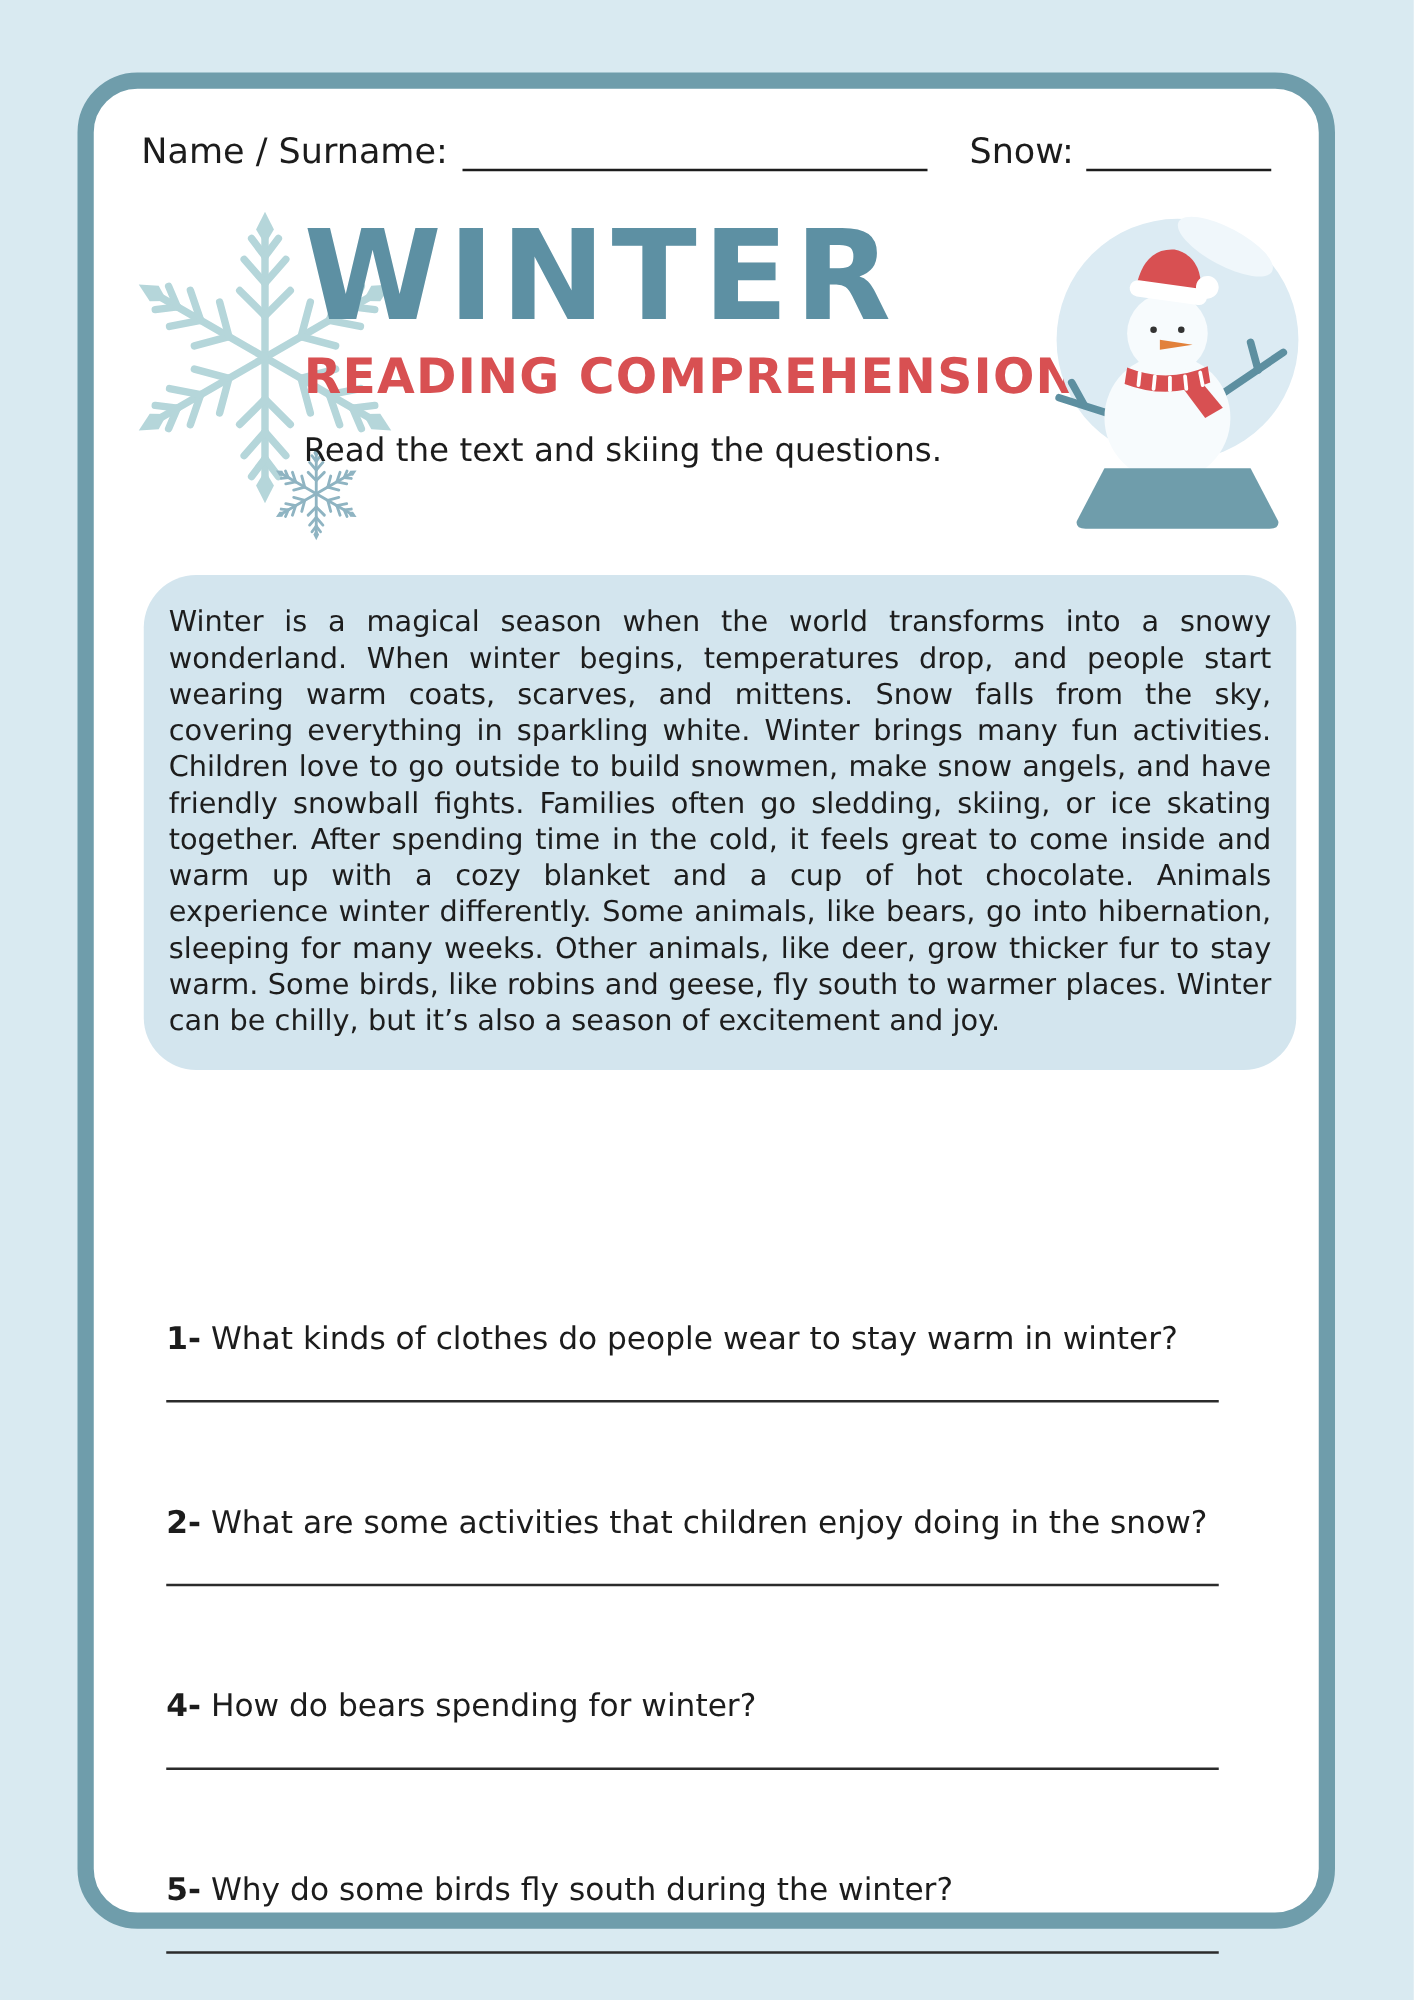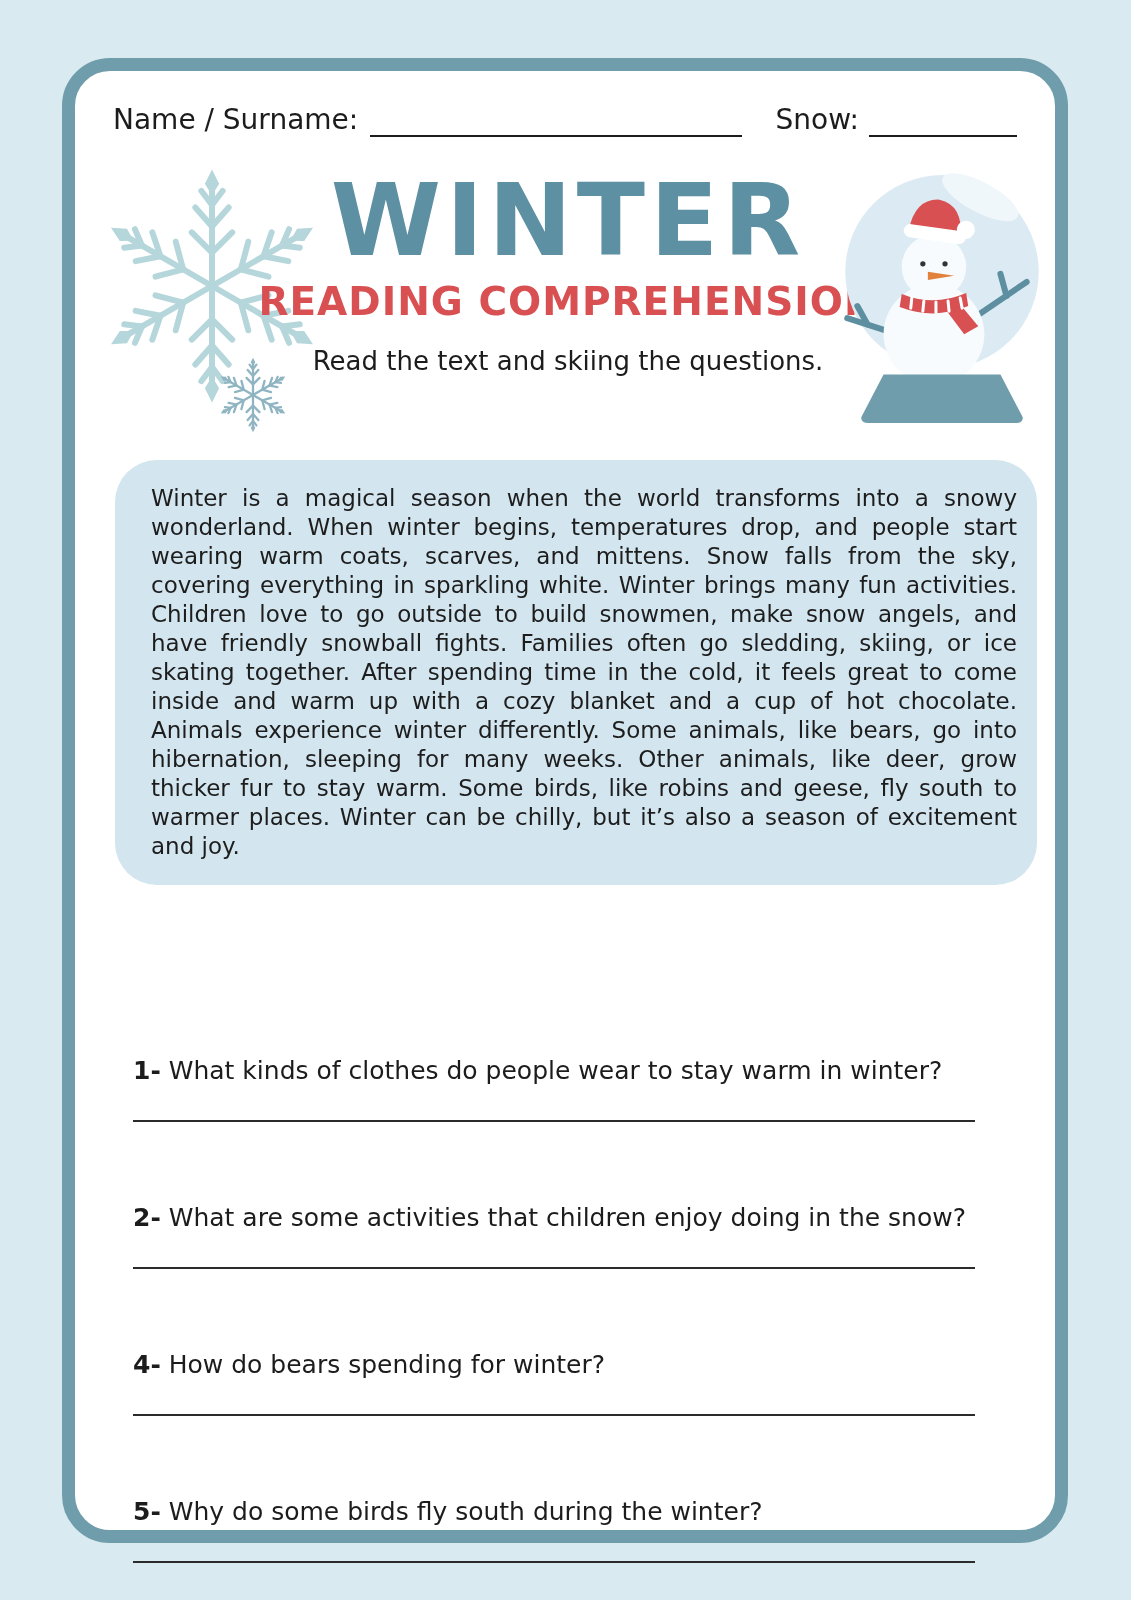--- a/index.html
+++ b/index.html
@@ -32,21 +32,21 @@
     width:1006px; height:1485px;
     background:#ffffff;
     border:13px solid var(--accent-teal);
     border-radius:48px;
   }
   
   .header{
     position:absolute;
     top:32px; left:38px; right:38px;
     display:flex;
-    align-items:flex-start;
+    align-items:center;
   }
   .hdr-label{
     font-size:28px;
     font-weight:500;
     white-space:nowrap;
     color:#1c1c1c;
   }
   .write-line{
     border-bottom:2px solid #1c1c1c;
     height:34px;
@@ -63,21 +63,20 @@
     position:absolute; left:18px; top:18px;
     width:238px; height:238px;
   }
   .snowflake-small{
     position:absolute; left:140px; top:208px;
     width:76px; height:76px;
   }
   .title-wrap{
     position:absolute;
     left:168px; top:22px; width:650px;
-    text-align:center;
   }
   .main-title{
     font-size:100px;
     font-weight:700;
     letter-spacing:5px;
     color:var(--title-teal);
     line-height:1.0;
   }
   .sub-title{
     font-size:39px;
@@ -96,21 +95,21 @@
   .snow-globe{
     position:absolute; right:12px; top:14px;
     width:202px; height:262px;
   }
   
   .passage{
     position:absolute;
     top:389px; left:40px; width:922px;
     background:var(--passage-bg);
     border-radius:42px;
-    padding:24px 20px 24px 36px;
+    padding:24px 20px 24px 20px;
   }
   .passage-text{
     font-size:23px;
     line-height:29px;
     text-align:justify;
     color:#1d1d1d;
   }
   
   .questions{
     position:absolute;

